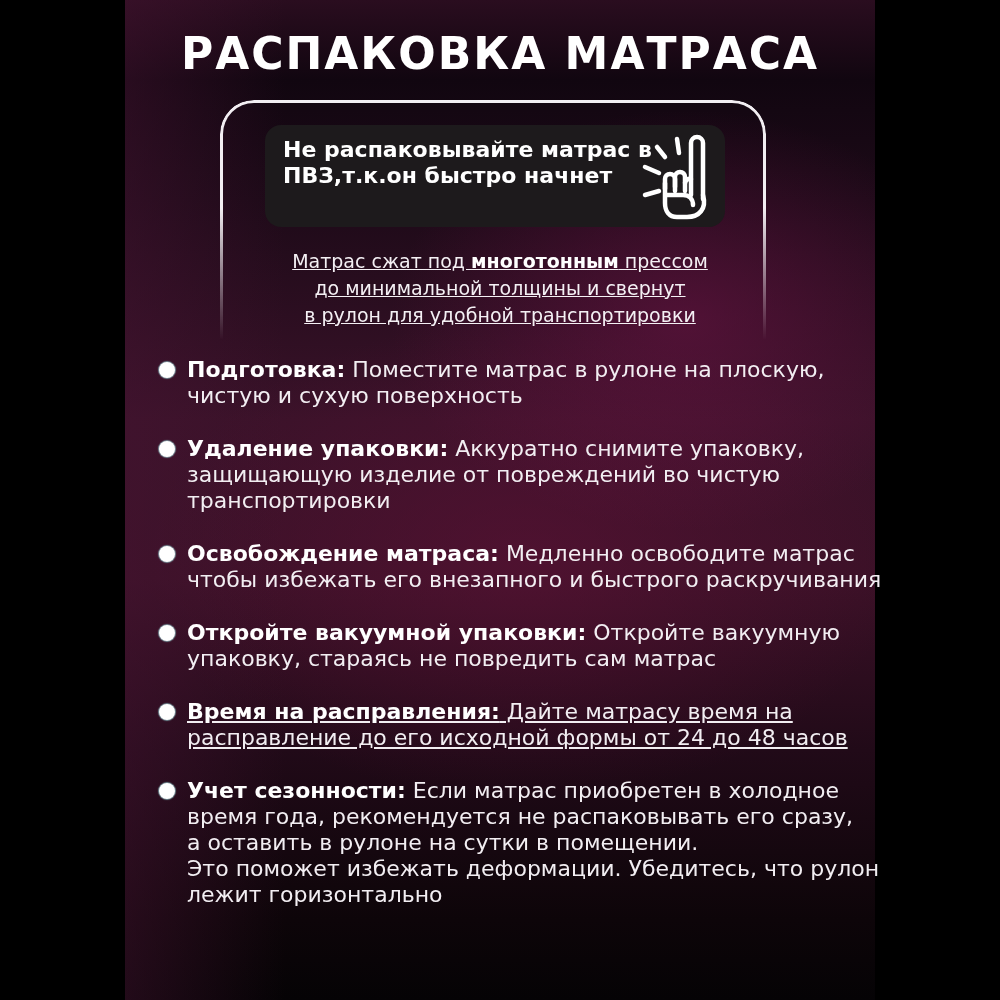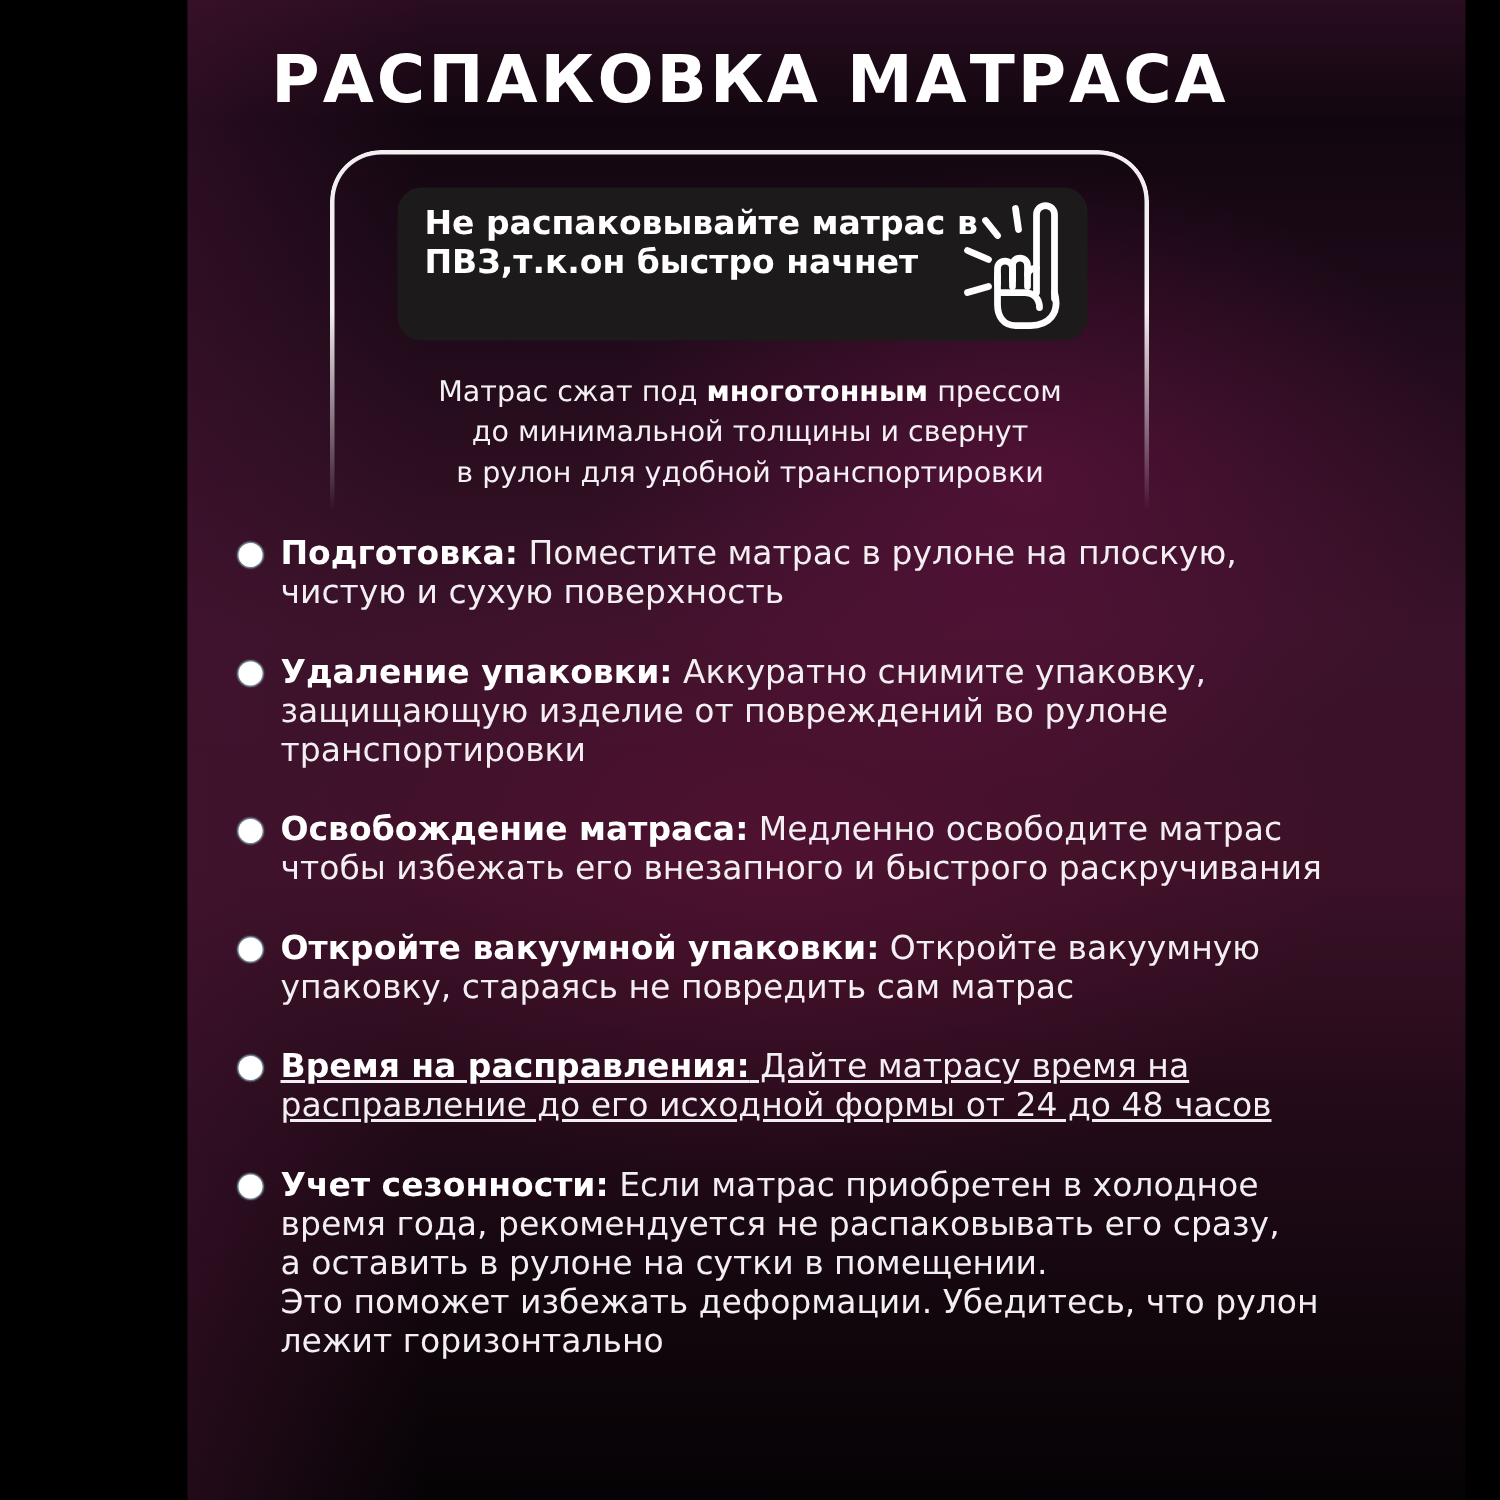--- a/index.html
+++ b/index.html
@@ -7,21 +7,21 @@
     padding: 0;
     width: 1000px;
     height: 1000px;
     background: #000000;
     overflow: hidden;
   }
   .page {
     position: absolute;
     left: 125px;
     top: 0;
-    width: 852px;
+    width: 750px;
     height: 1000px;
     background:
       radial-gradient(ellipse 420px 300px at 560px 320px, rgba(110,20,70,0.55), rgba(0,0,0,0) 70%),
       radial-gradient(ellipse 500px 320px at 400px 560px, rgba(95,18,55,0.55), rgba(0,0,0,0) 75%),
       linear-gradient(180deg, #2a0d1f 0%, #110610 8%, #1d0a18 20%, #3a1229 42%, #3b1127 58%, #210a18 75%, #0d0509 92%, #050305 100%);
     font-family: "DejaVu Sans", "Liberation Sans", sans-serif;
     color: #ffffff;
   }
   .page::before {
     content: "";
@@ -84,20 +84,21 @@
   }
   .intro {
     position: absolute;
     left: 0;
     width: 750px;
     top: 248px;
     text-align: center;
     font-size: 19px;
     line-height: 27px;
     color: #f4f0f4;
+    text-decoration: underline;
   }
   .intro b { font-weight: bold; color: #ffffff; }
   .steps {
     position: absolute;
     left: 32px;
     top: 357px;
     width: 700px;
   }
   .step {
     position: relative;
@@ -162,21 +163,21 @@
 
     <div class="step" style="margin-bottom:27px;">
       <span class="bullet"></span>
       <div class="line"><b>Подготовка:</b><span> Поместите матрас в рулоне на плоскую,</span></div>
       <div class="line">чистую и сухую поверхность</div>
     </div>
 
     <div class="step" style="margin-bottom:27px;">
       <span class="bullet"></span>
       <div class="line"><b>Удаление упаковки:</b><span> Аккуратно снимите упаковку,</span></div>
-      <div class="line">защищающую изделие от повреждений во рулоне</div>
+      <div class="line">защищающую изделие от повреждений во чистую</div>
       <div class="line">транспортировки</div>
     </div>
 
     <div class="step" style="margin-bottom:27px;">
       <span class="bullet"></span>
       <div class="line"><b>Освобождение матраса:</b><span> Медленно освободите матрас</span></div>
       <div class="line">чтобы избежать его внезапного и быстрого раскручивания</div>
     </div>
 
     <div class="step" style="margin-bottom:27px;">

